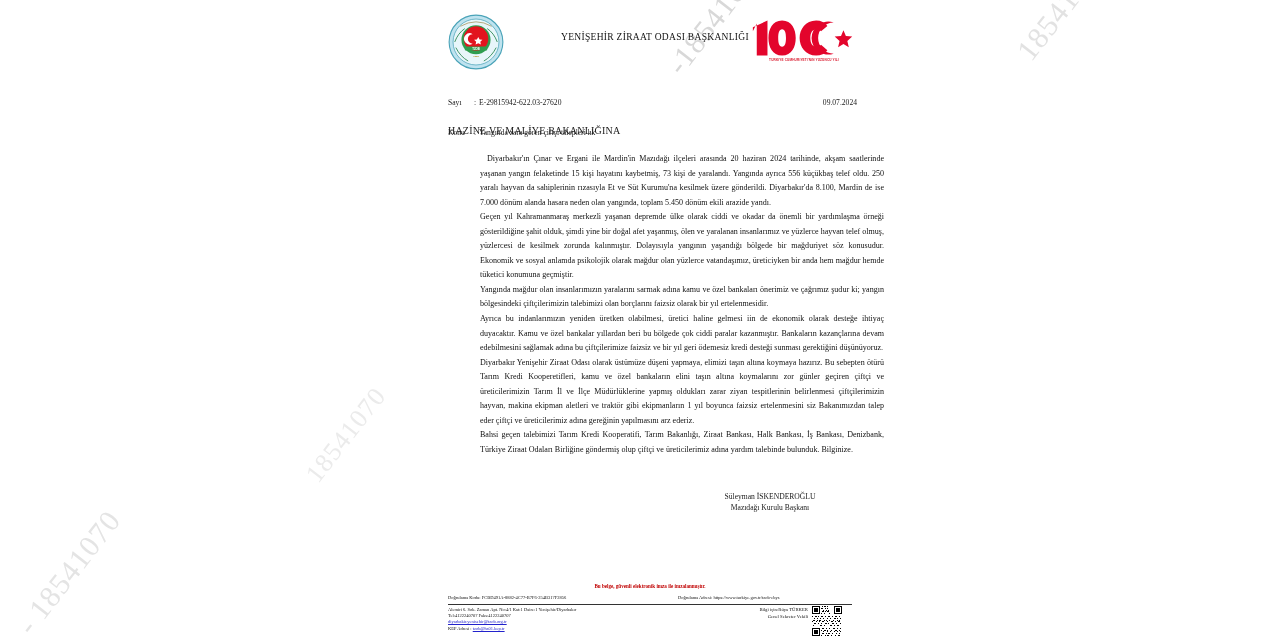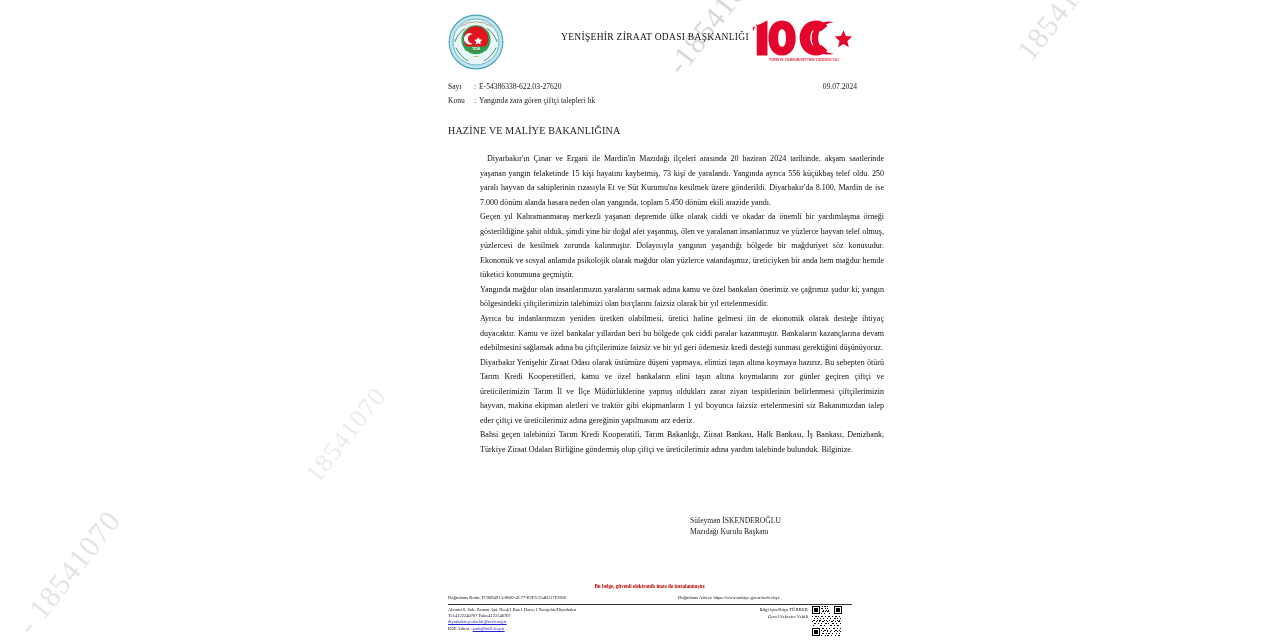--- a/index.html
+++ b/index.html
@@ -119,20 +119,21 @@
     position: absolute;
     top: 80px;
     left: 448px;
     width: 412px;
     font-size: 7.6px;
     line-height: 14px;
   }
   .meta-row {
     position: relative;
     height: 14px;
+    margin-top: 16px;
   }
   .meta-label {
     position: absolute;
     left: 0;
   }
   .meta-sep {
     position: absolute;
     left: 26px;
   }
   .meta-value {
@@ -173,24 +174,24 @@
   #body-text p {
     margin: 0;
   }
   #body-text p.indent {
     text-indent: 7px;
   }
 
   
   #signature {
     position: absolute;
-    top: 515px;
+    top: 491px;
     left: 690px;
     width: 160px;
-    text-align: left;
+    text-align: center;
     font-size: 7.6px;
     line-height: 11px;
   }
 
   
   #esign-note {
     position: absolute;
     top: 583px;
     left: 448px;
     width: 404px;
@@ -300,21 +301,21 @@
         <polygon points="196,28 201,40 214,41 204,50 207,63 196,56 185,63 188,50 178,41 191,40" fill="#e3052c"></polygon>
       </svg>
     </div>
     <div id="centennial-tagline">TÜRKİYE CUMHURİYETİ'NİN YÜZÜNCÜ YILI</div>
   </div>
 
   <div id="meta">
     <div class="meta-row">
       <span class="meta-label">Sayı</span>
       <span class="meta-sep">:</span>
-      <span class="meta-value">E-54386338-622.03-27620</span>
+      <span class="meta-value">E-29815942-622.03-27620</span>
       <span id="meta-date">09.07.2024</span>
     </div>
     <div class="meta-row">
       <span class="meta-label">Konu</span>
       <span class="meta-sep">:</span>
       <span class="meta-value">Yangında zara gören çiftçi talepleri hk</span>
     </div>
   </div>
 
   <div id="addressee">HAZİNE VE MALİYE BAKANLIĞINA</div>

